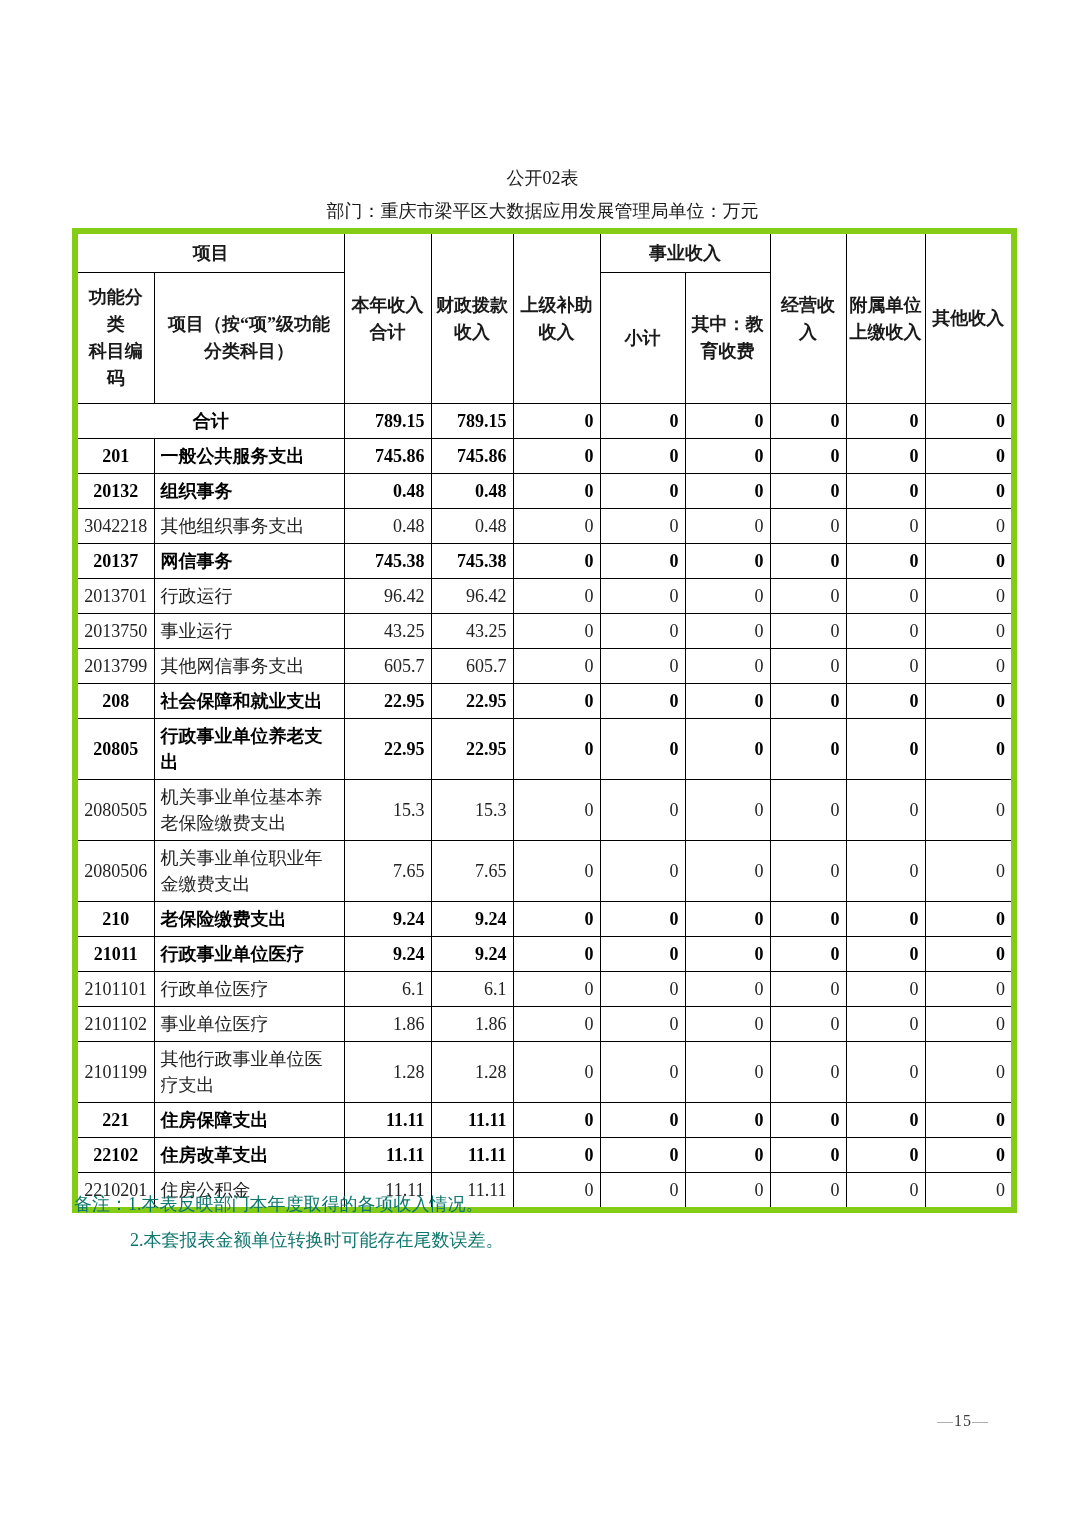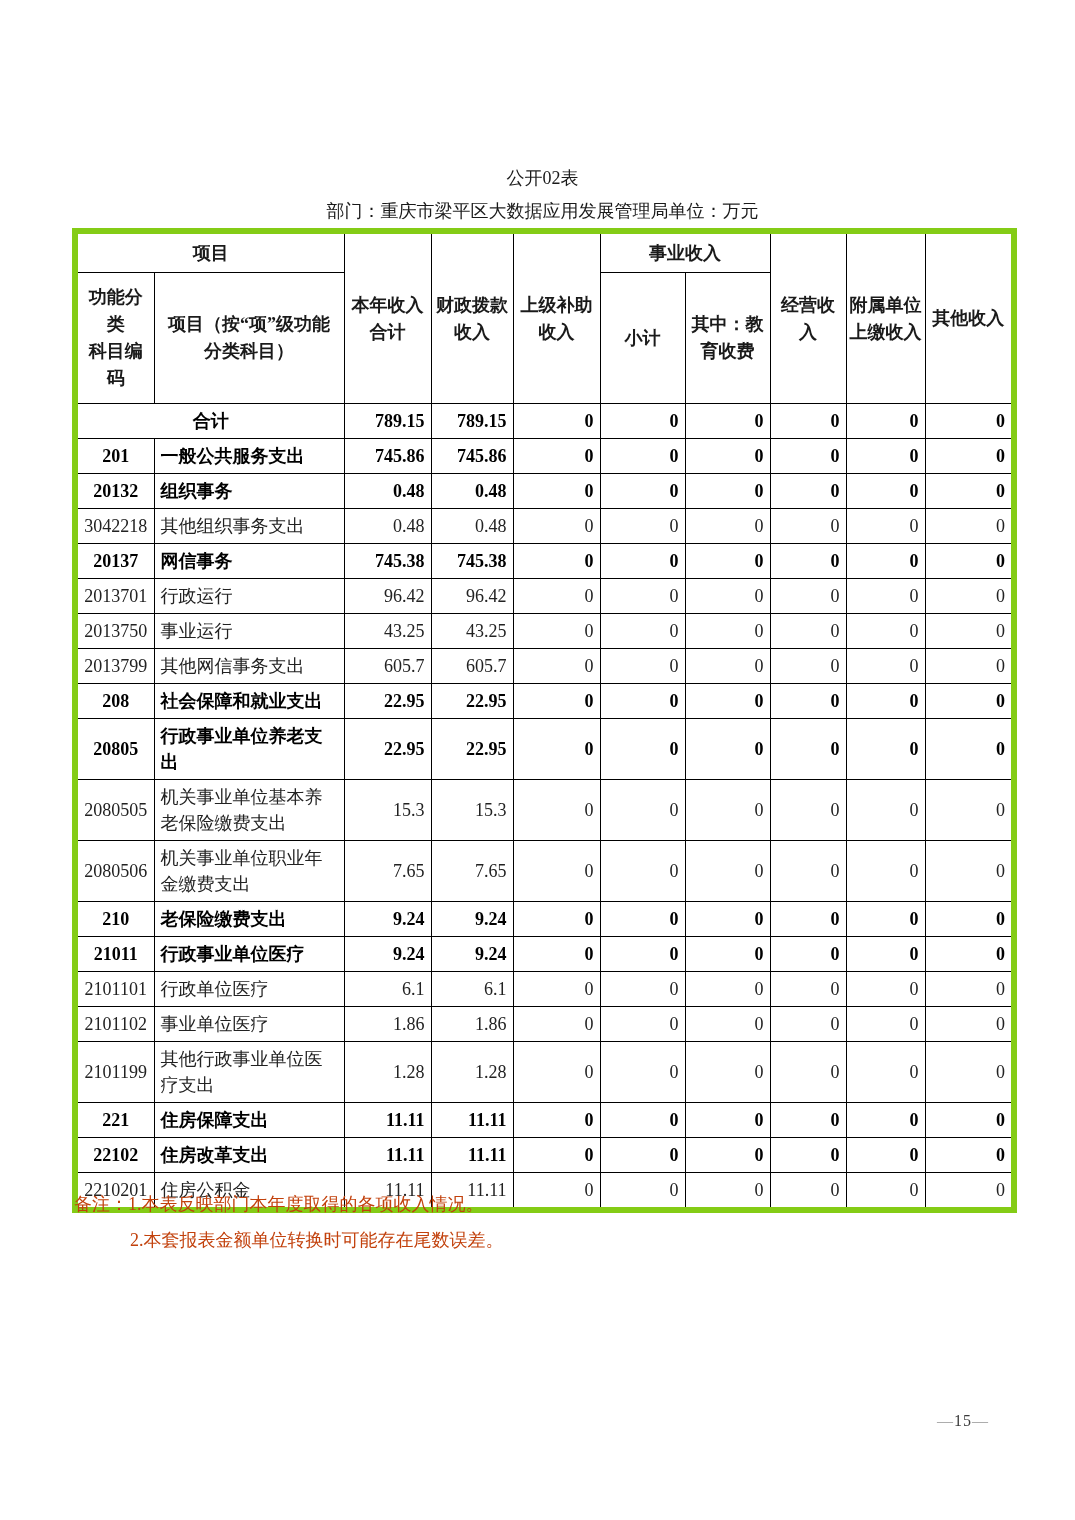--- a/index.html
+++ b/index.html
@@ -57,21 +57,21 @@
     font-weight:normal;
     color:#222;
   }
   tr.bold td { font-weight:bold; color:#000; }
   td.code { text-align:center; padding-left:3px; padding-right:2px;font-family:Liberation Serif, serif; }
   td.item { text-align:left; padding-left:4px; padding-right:3px; white-space:pre-line; }
   td.item.center { text-align:center; }
   td.num { text-align:right; padding-right:10px; }
   .notes {
     position:absolute; top:1186px; left:74px;
-    font-size:18px; line-height:36px; color:#c2410c;
+    font-size:18px; line-height:36px; color:#0f766e;
   }
   .notes .note2 { margin-left:56px; }
   .pagenum {
     position:absolute; top:1412px; right:86px;
     font-size:16px; color:#3a3a3a; letter-spacing:1px;
   }
   .pagenum .dash { color:#9f9f9f; }
 </style>
 </head>
 <body>

